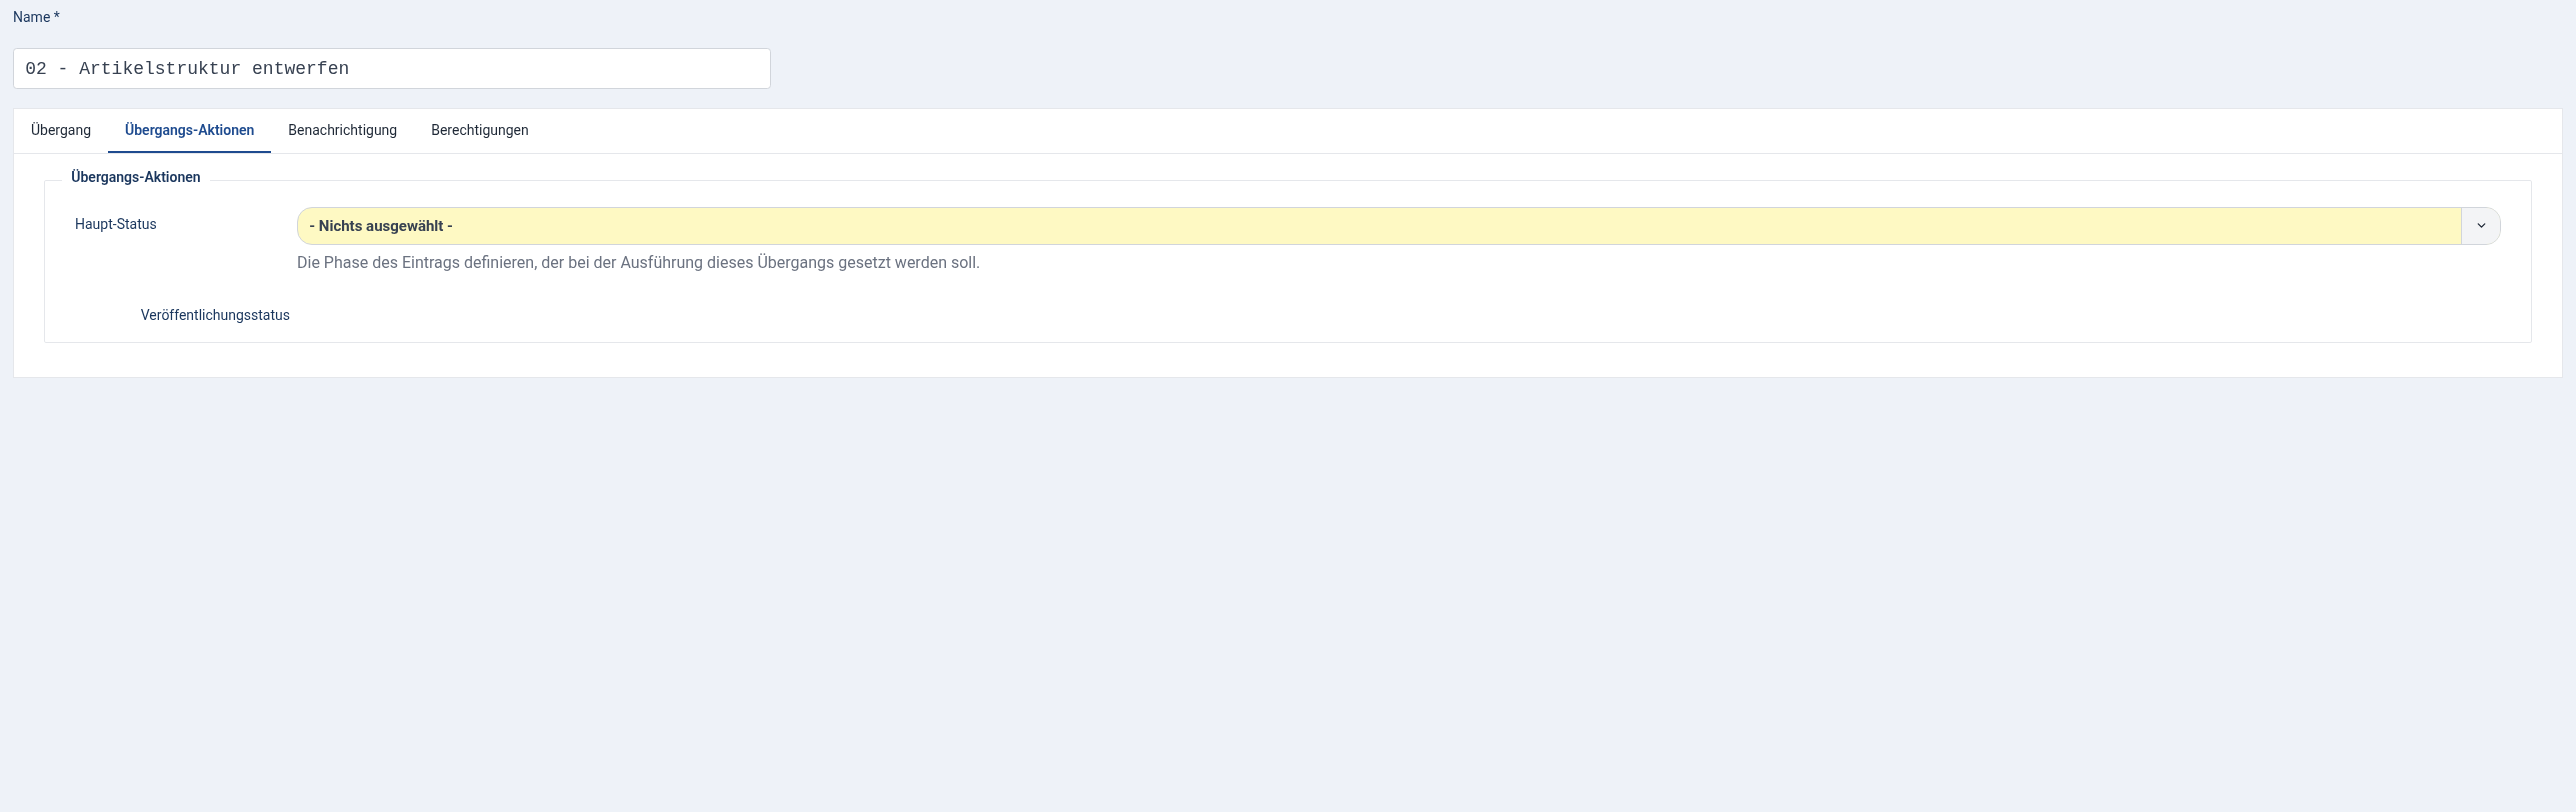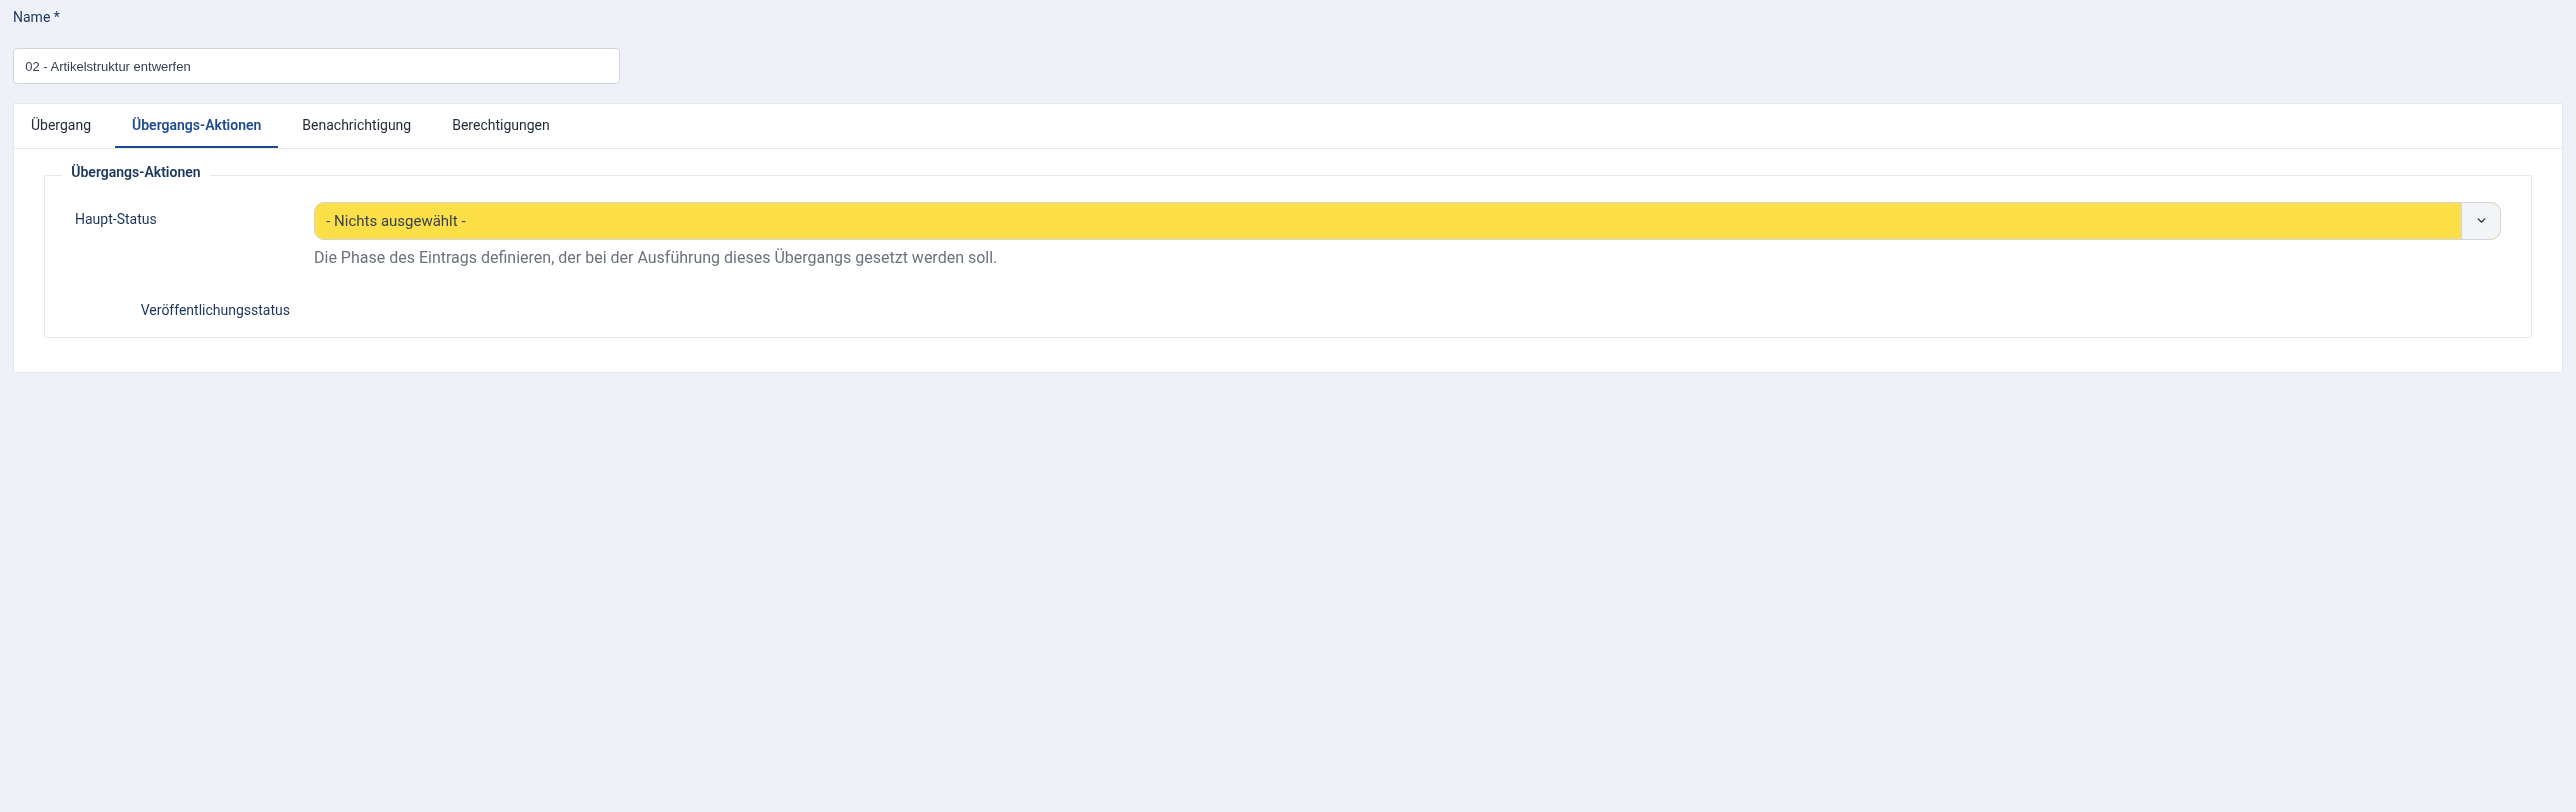--- a/index.html
+++ b/index.html
@@ -19,39 +19,39 @@
     .name-section {
       padding: 9.3px 13px 18.7px 13px;
     }
     .name-label {
       color: #1a365d;
       font-size: 14px;
       margin-bottom: 23px;
       display: block;
     }
     .name-input {
-      width: 607px;
+      width: 758px;
       max-width: 100%;
       padding: 9.3px 11.2px;
       border: 0.9px solid #d1d5db;
       border-radius: 3.7px;
-      font-size: 13px;
+      font-size: 18px;
       color: #374151;
       background: #fff;
       outline: none;
+      font-family: Liberation Mono, monospace;
     }
     .tabs-container {
       background: #fff;
       border: 0.9px solid #e5e7eb;
       margin: 0 13px;
     }
     .tabs {
       display: flex;
       border-bottom: 0.9px solid #e5e7eb;
-      gap: 7px;
     }
     .tab {
       padding: 13px 17px;
       cursor: pointer;
       font-size: 14px;
       color: #1f2937;
       border-bottom: 2.8px solid transparent;
       white-space: nowrap;
     }
     .tab.active {
@@ -74,42 +74,43 @@
       left: 17px;
       background: #fff;
       padding: 0 9.3px;
       color: #1a365d;
       font-weight: 600;
       font-size: 14px;
     }
     .form-row {
       display: flex;
       align-items: flex-start;
-      gap: 24px;
+      gap: 7px;
       margin-bottom: 26px;
     }
     .form-row:last-child {
       margin-bottom: 0;
       text-align: right;
     }
     .form-label {
       flex: 0 0 215px;
       padding-top: 9.3px;
       color: #1a365d;
       font-size: 14px;
     }
     .form-control {
       flex: 1;
     }
     .select-wrap {
       display: flex;
       border: 0.9px solid #d1d5db;
-      border-radius: 10px;
-      background: #fde047;
+      border-radius: 15px;
+      background: #fef9c3;
       overflow: hidden;
+      font-weight: bold;
     }
     .select-value {
       flex: 1;
       padding: 9.3px 11.2px;
       font-size: 15px;
       color: #374151;
     }
     .select-btn {
       width: 39px;
       background: #f3f4f6;

